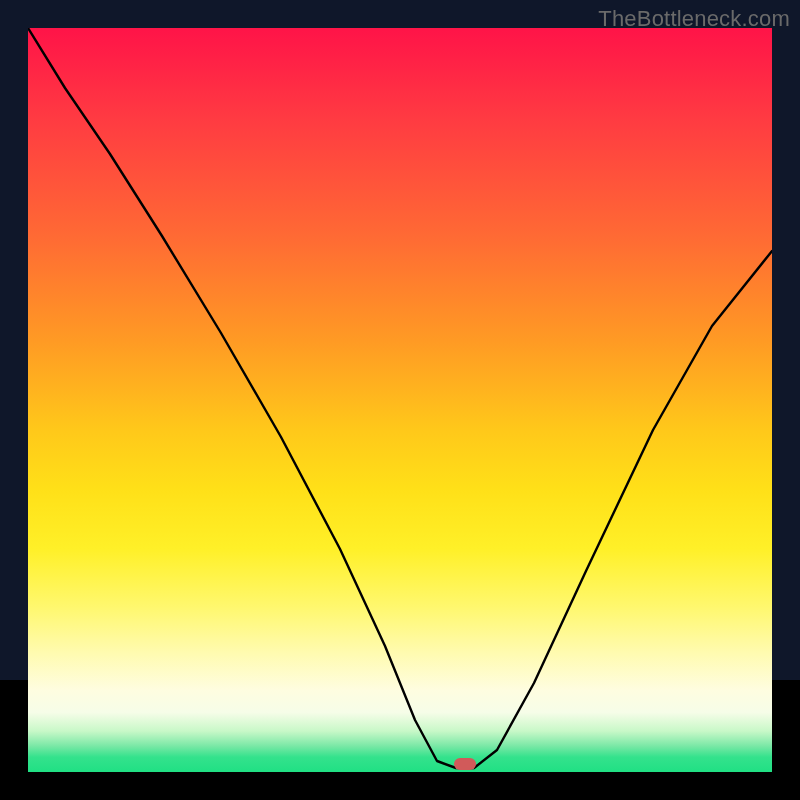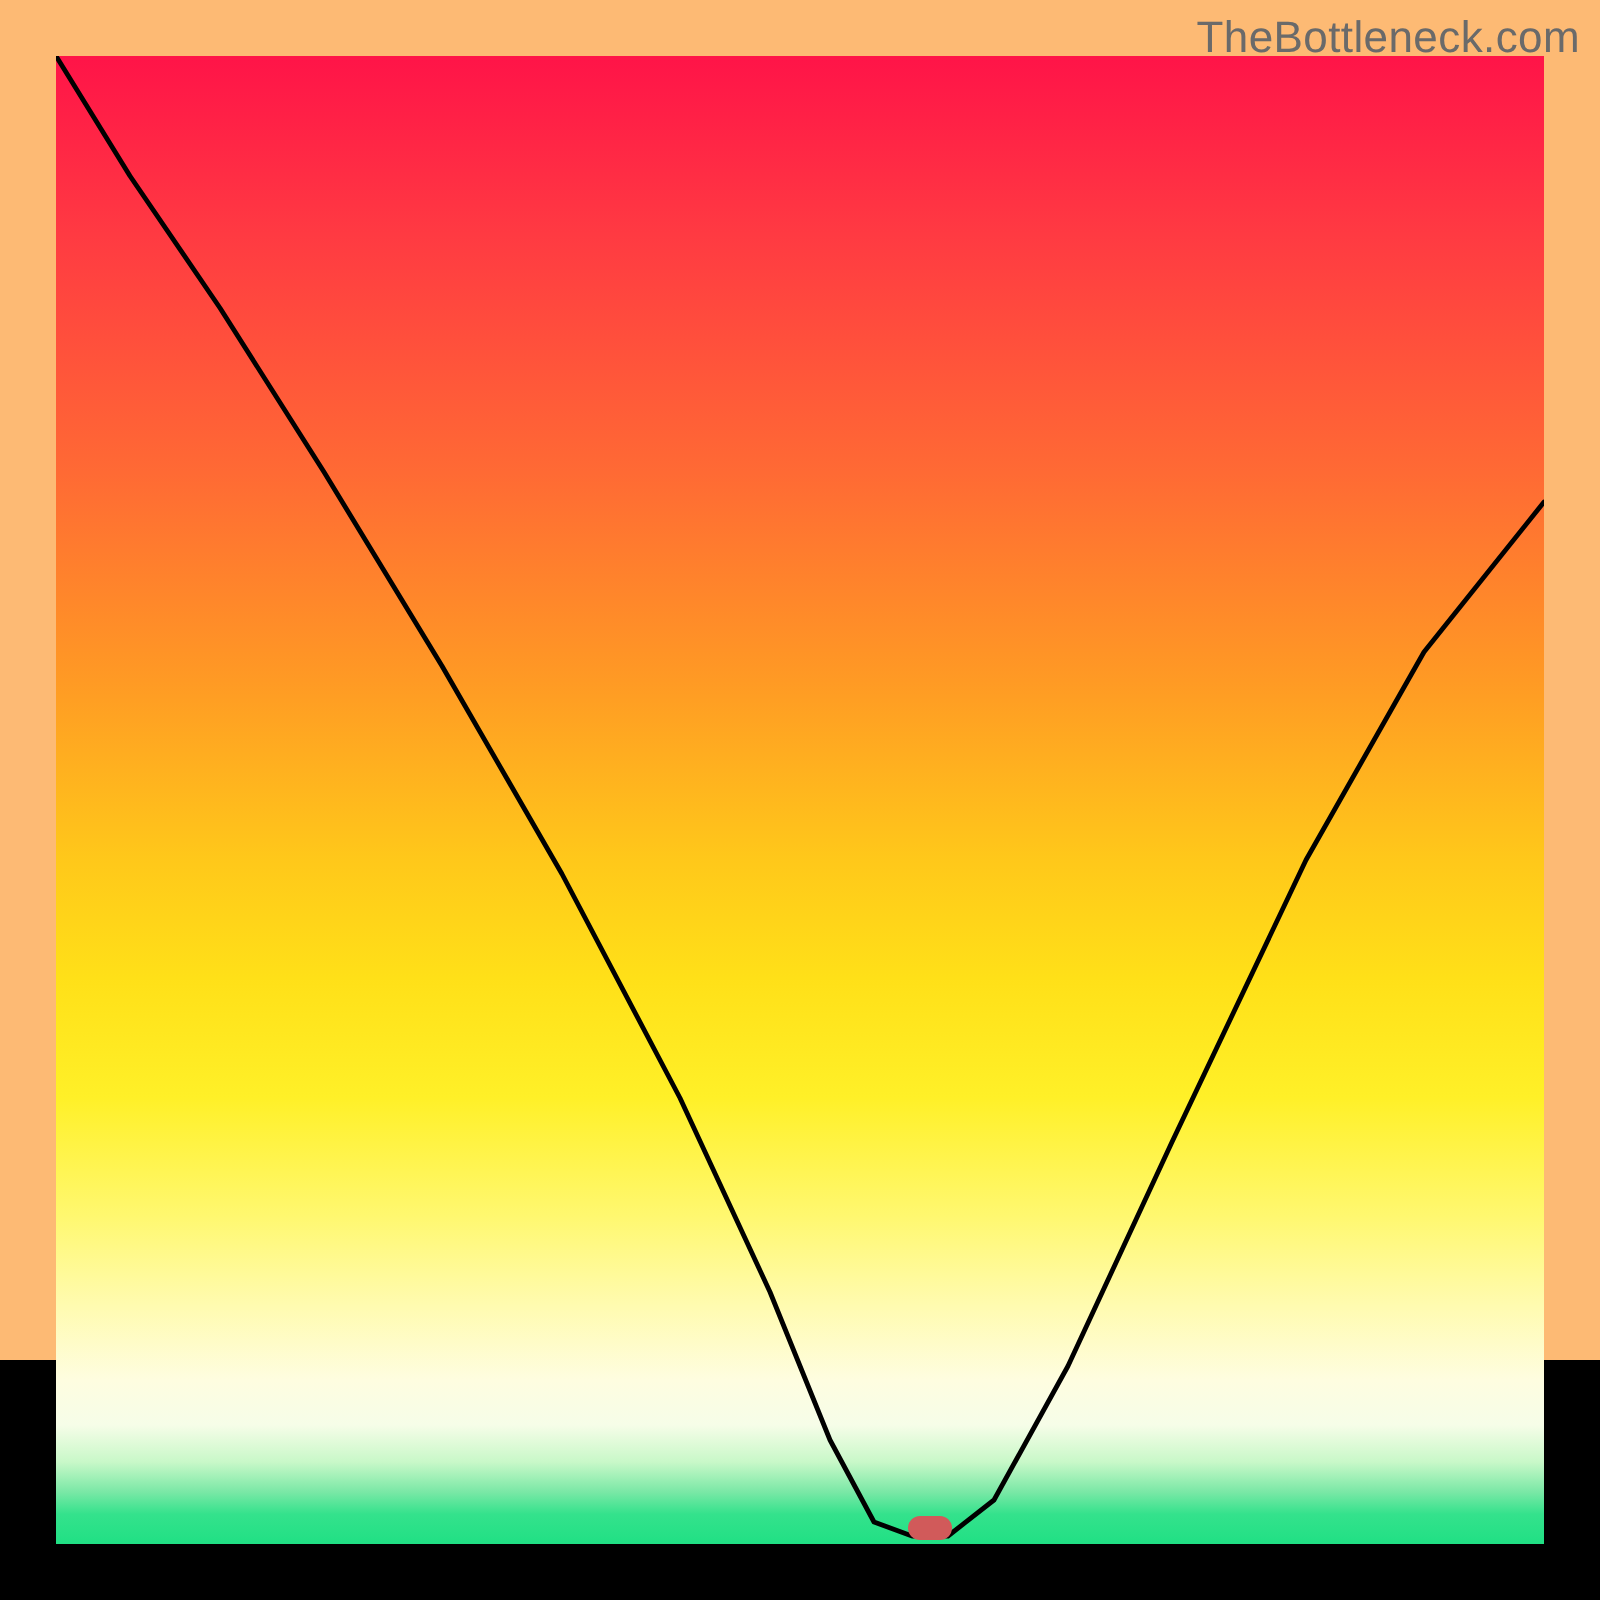--- a/index.html
+++ b/index.html
@@ -10,21 +10,21 @@
     background: #000;
     overflow: hidden;
     font-family: Arial, Helvetica, sans-serif;
   }
   .frame {
     position: absolute;
     top: 0;
     left: 0;
     width: 800px;
     height: 680px;
-    background: #fdba74;
+    background: #0f172a;
   }
   .plot {
     position: absolute;
     top: 28px;
     left: 28px;
     width: 744px;
     height: 744px;
     
     background: linear-gradient(
       to bottom,

